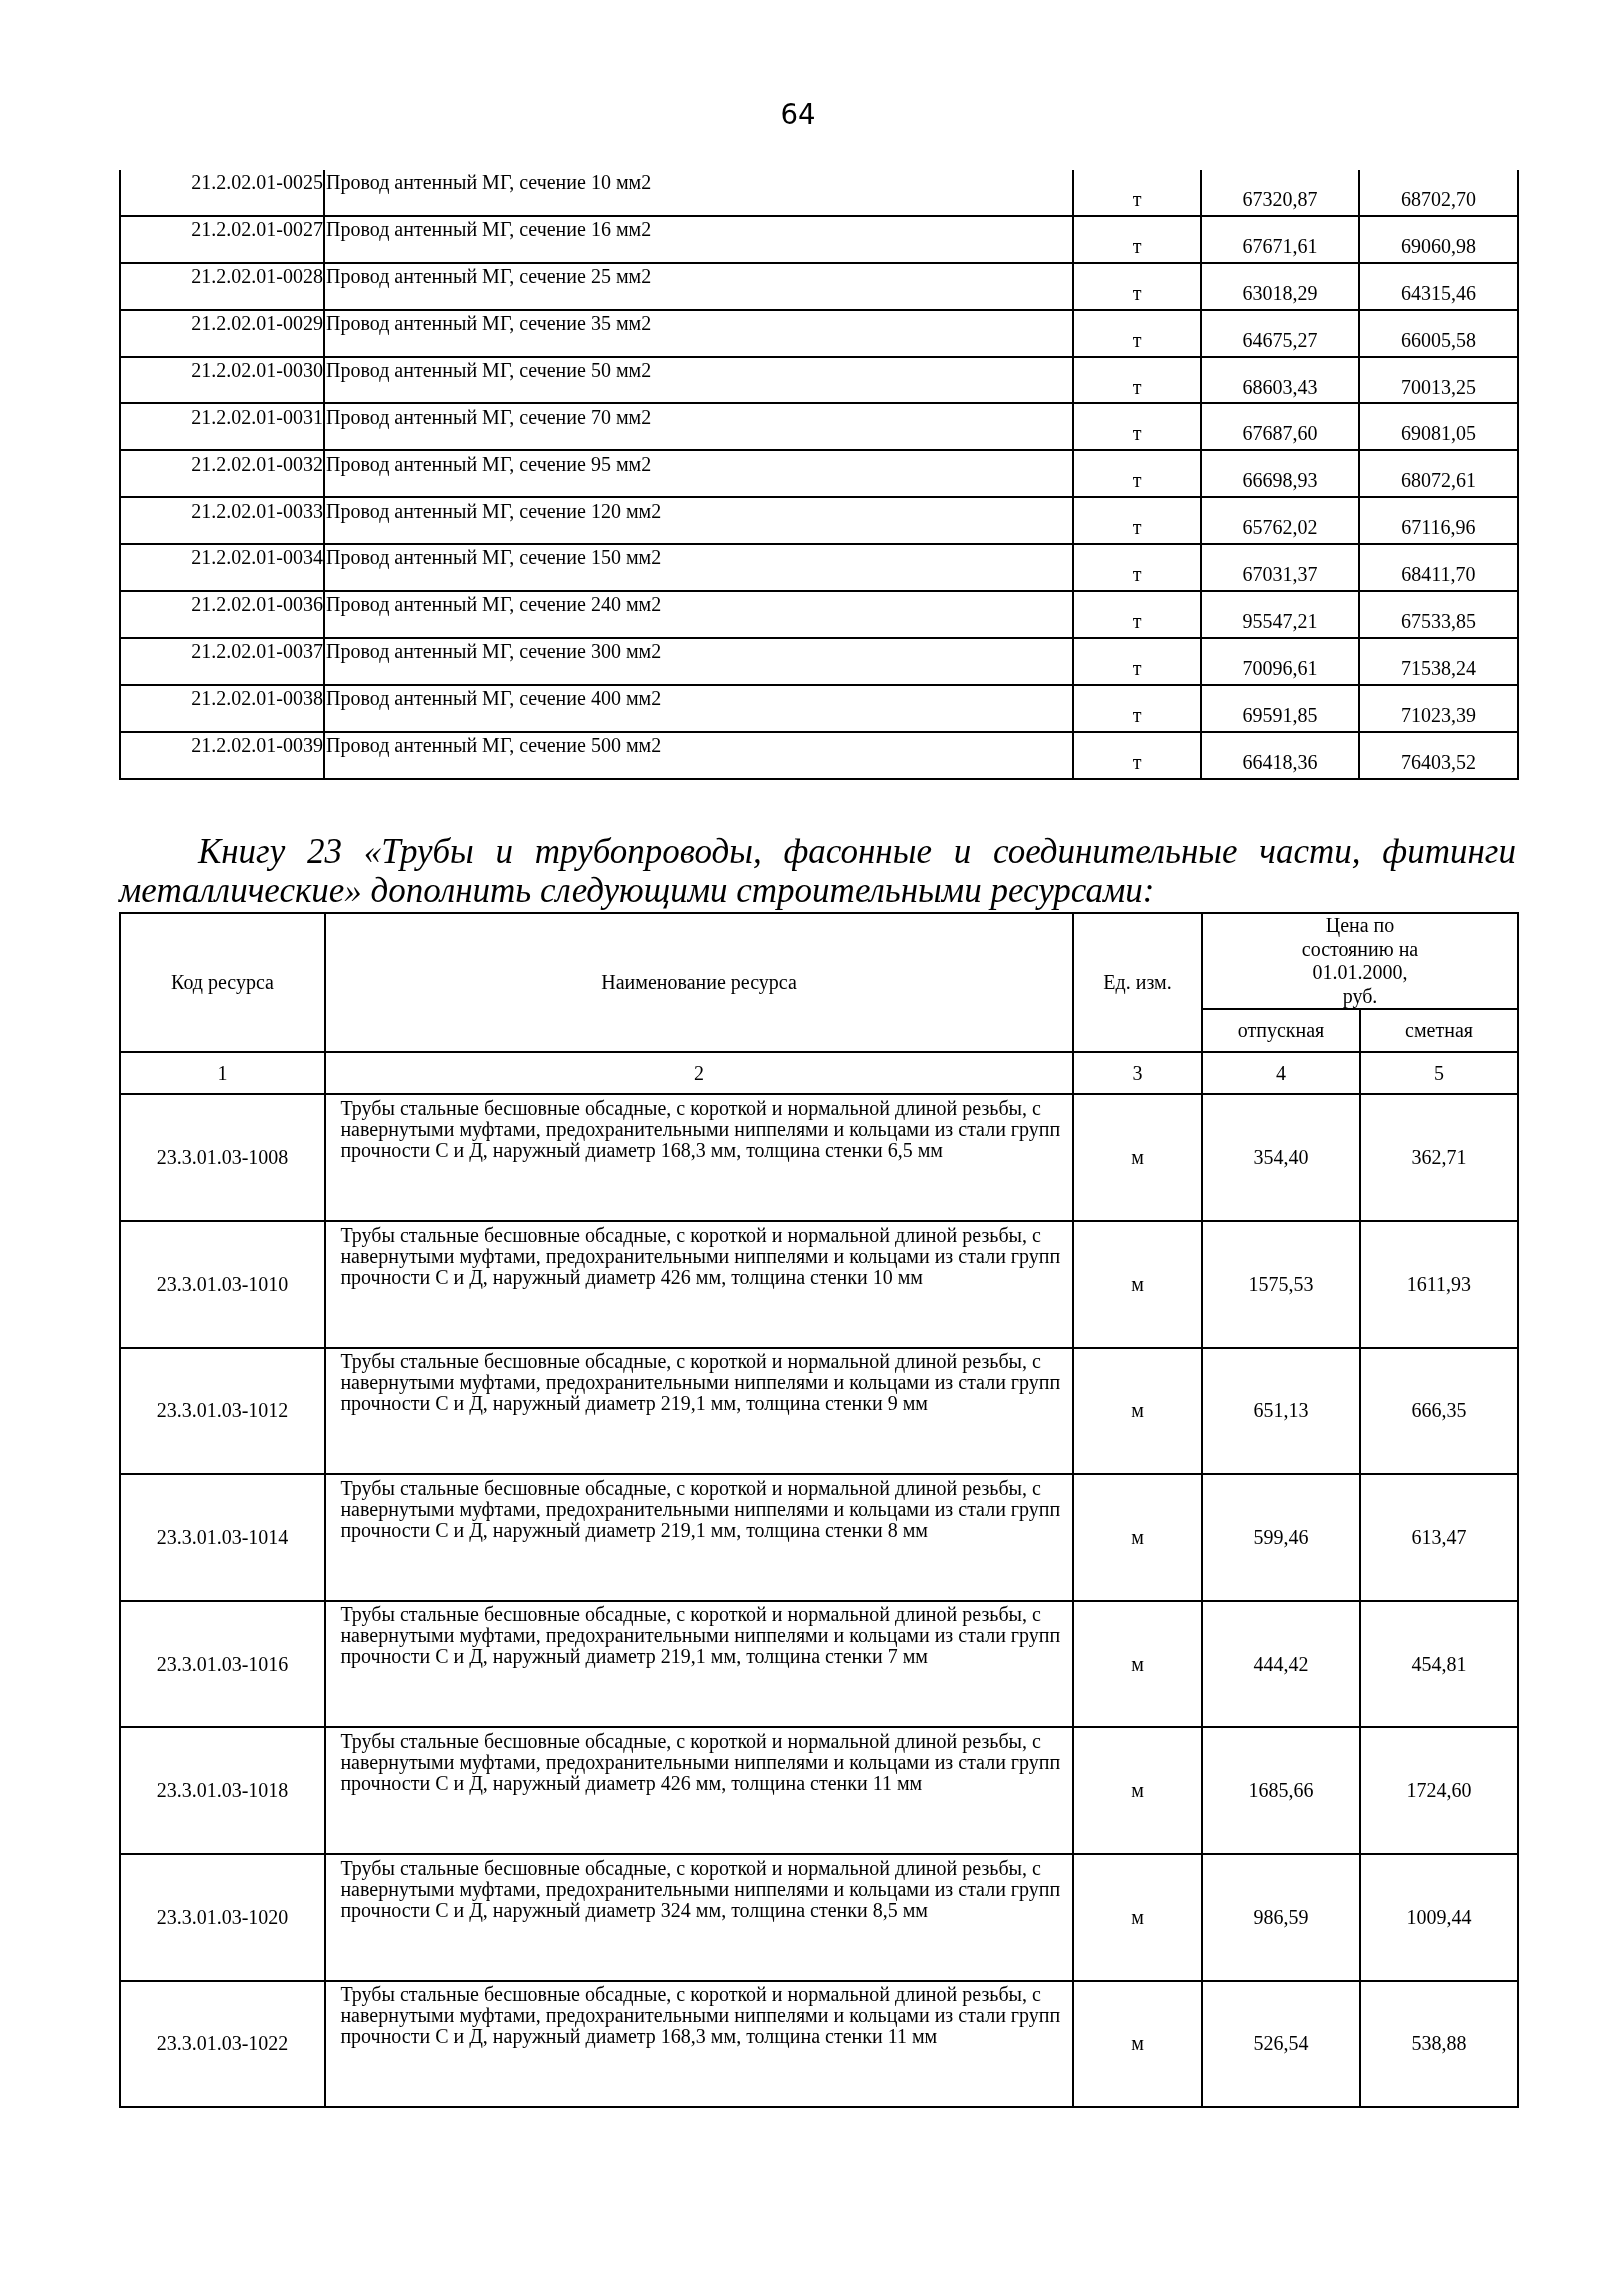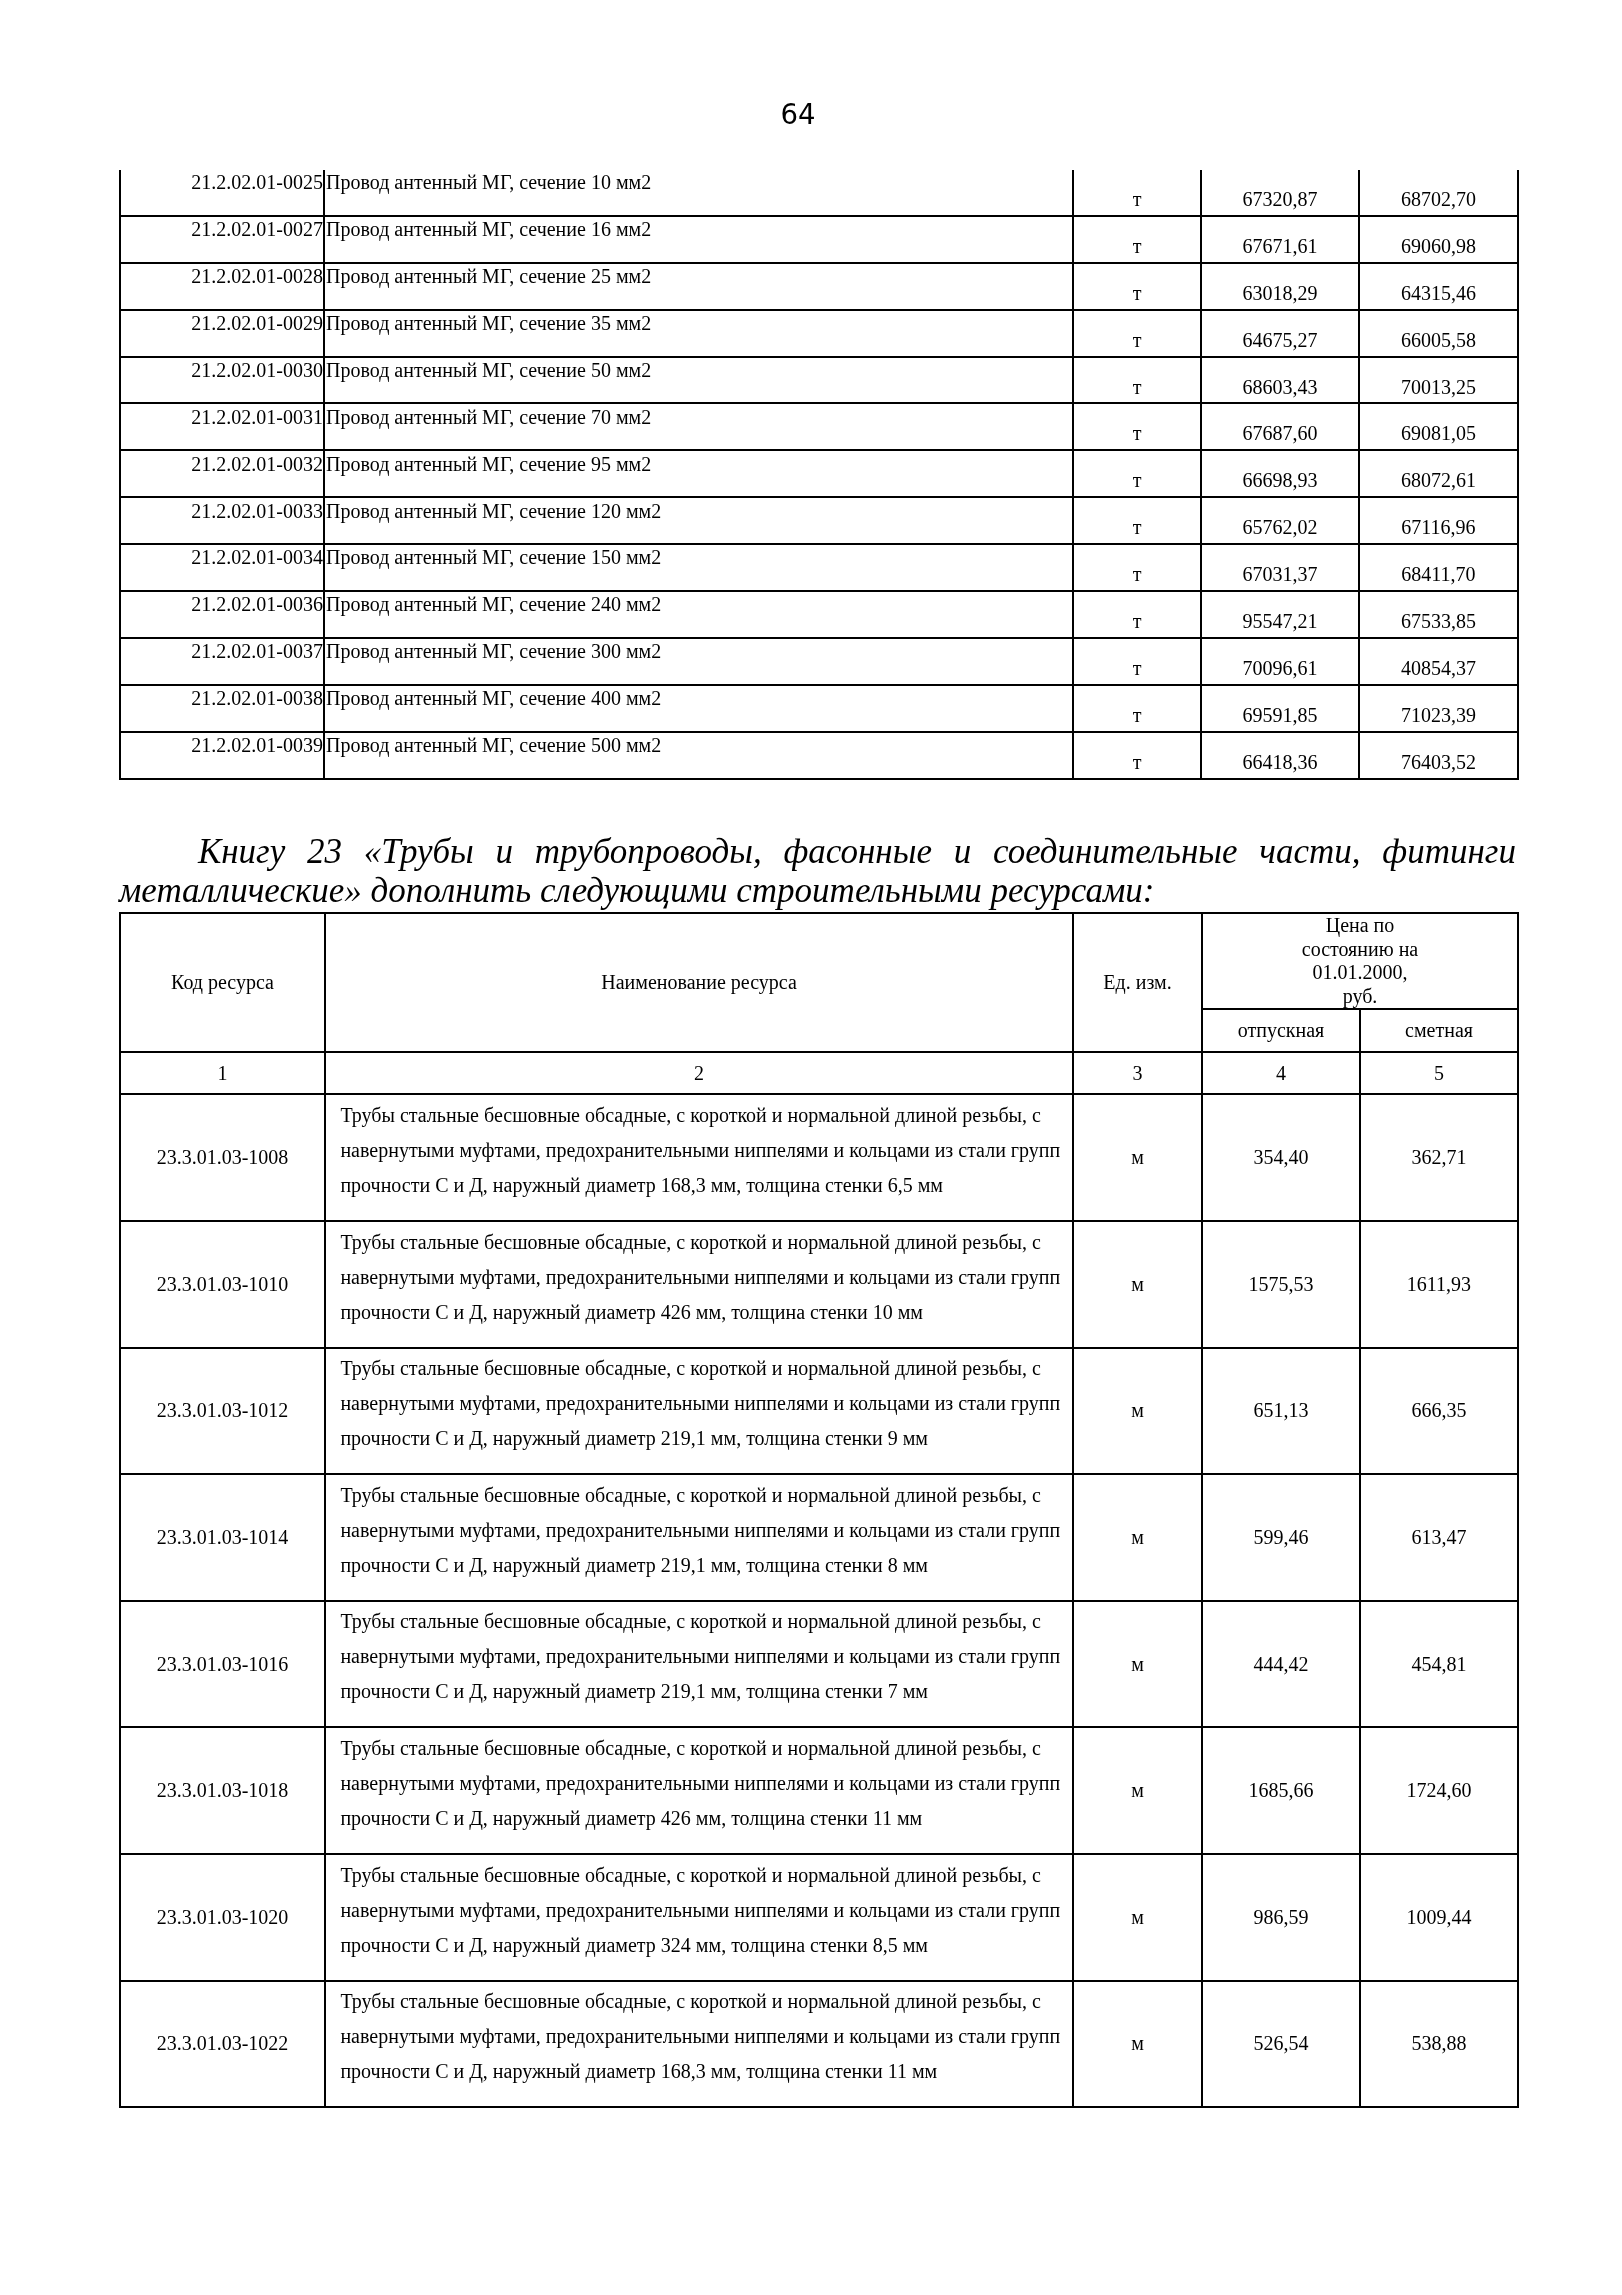--- a/index.html
+++ b/index.html
@@ -29,21 +29,21 @@
   }
 
   
   #t2 { left: 119px; top: 912px; width: 1397px; }
   #t2 th { text-align: center; vertical-align: middle; }
   #t2 .h-main th { height: 63px; }
   #t2 .h-sub th { height: 41px; }
   #t2 .h-nums td { height: 40px; text-align: center; vertical-align: middle; }
   #t2 .data td { height: 122px; }
   #t2 td.code { text-align: center; vertical-align: middle; }
-  #t2 td.desc { text-align: left; vertical-align: top; padding: 2.6px 10.5px 0 14.4px; line-height: 35px; margin-left: 48px; }
+  #t2 td.desc { text-align: left; vertical-align: top; padding: 2.6px 10.5px 0 14.4px; line-height: 21px; margin-left: 48px; }
   #t2 td.unit, #t2 td.num { text-align: center; vertical-align: middle; }
   .price-head { line-height: 23.6px; }
 </style>
 </head>
 <body>
 
 <div class="page-number">64</div>
 
 <table class="grid" id="t1">
   <colgroup>
@@ -122,21 +122,21 @@
     <td class="name">Провод антенный МГ, сечение 240 мм2</td>
     <td class="unit">т</td>
     <td class="num">95547,21</td>
     <td class="num">67533,85</td>
   </tr>
       <tr>
     <td class="code">21.2.02.01-0037</td>
     <td class="name">Провод антенный МГ, сечение 300 мм2</td>
     <td class="unit">т</td>
     <td class="num">70096,61</td>
-    <td class="num">40854,37</td>
+    <td class="num">71538,24</td>
   </tr>
       <tr>
     <td class="code">21.2.02.01-0038</td>
     <td class="name">Провод антенный МГ, сечение 400 мм2</td>
     <td class="unit">т</td>
     <td class="num">69591,85</td>
     <td class="num">71023,39</td>
   </tr>
       <tr>
     <td class="code">21.2.02.01-0039</td>

